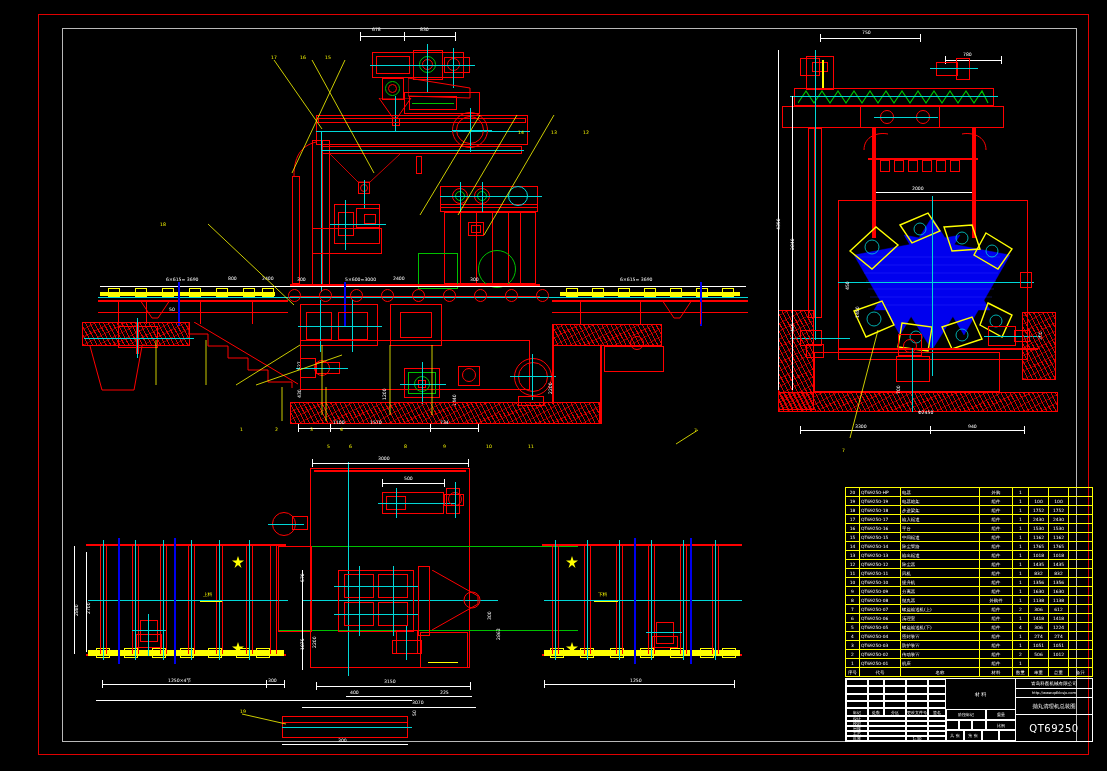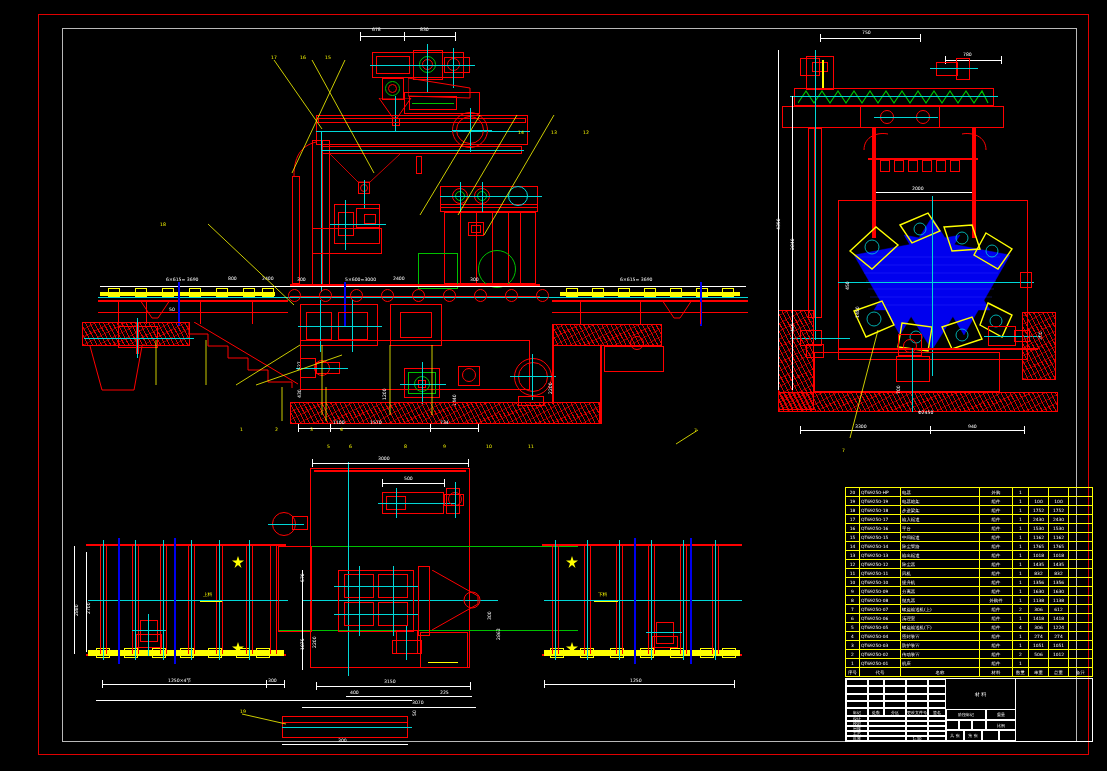--- a/index.html
+++ b/index.html
@@ -984,15 +984,22 @@
         <div class="tb-cell">比例</div>
       </div>
       <div class="tb-grid" style="flex:1 1 0;grid-template-columns:18px 18px 17px 17px;">
         <div class="tb-cell">共   张</div>
         <div class="tb-cell">第   张</div>
         <div class="tb-cell"></div>
         <div class="tb-cell"></div>
       </div>
     </div>
 
+    <div style="flex:1 1 0;display:flex;flex-direction:column;">
+      <div class="tb-plain" style="height:9px;border-bottom:1px solid #fff;font-size:4.6px;">青岛科磊机械有限公司</div>
+      <div class="tb-plain tb-url" style="height:8px;border-bottom:1px solid #fff;
+                                          justify-content:center;">http://www.qdklcsjx.com</div>
+      <div class="tb-plain" style="height:16px;border-bottom:1px solid #fff;font-size:5.4px;">抛丸清理机总装图</div>
+      <div class="tb-plain tb-big" style="flex:1 1 0;">QT69250</div>
+    </div>
   </div>
 
 </div>
 
 </body></html>

